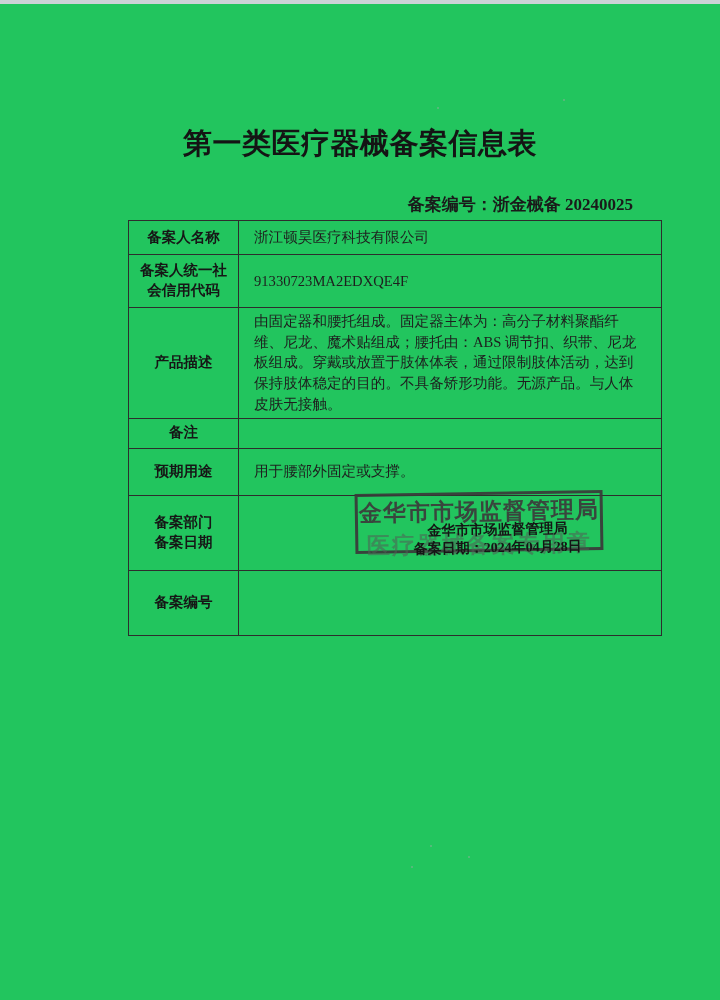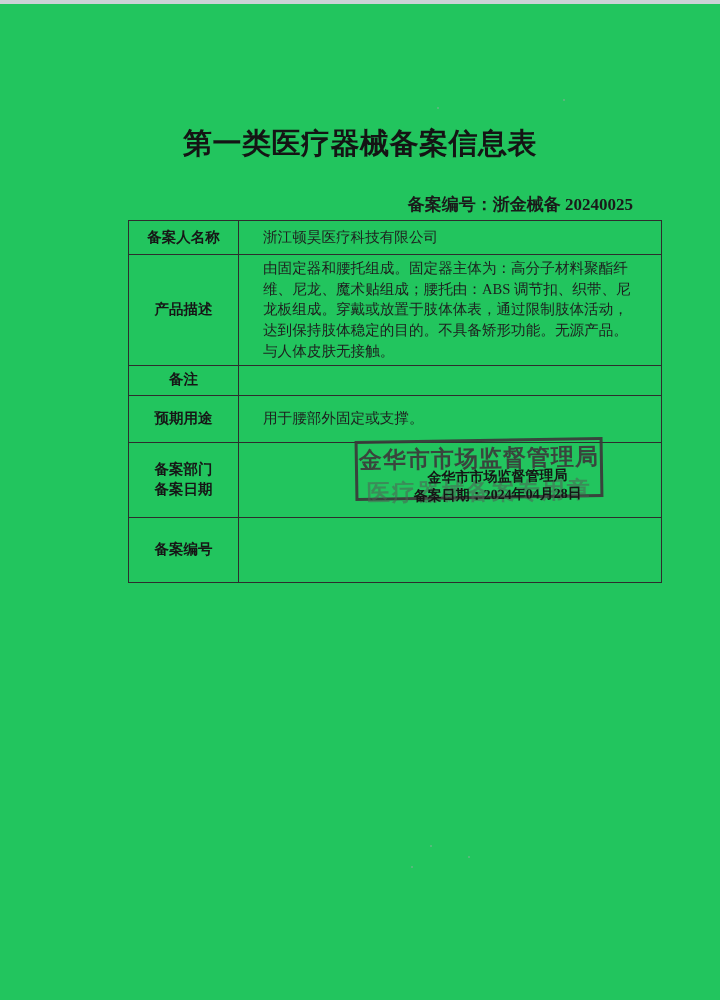--- a/index.html
+++ b/index.html
@@ -53,21 +53,21 @@
     font-weight: bold;
     font-size: 14.5px;
     line-height: 1.35;
     white-space: pre-line;
     padding: 2px 4px;
     color: #161616;
   }
   .value-cell {
     font-size: 14.6px;
     line-height: 1.42;
-    padding: 3px 24px;
+    padding: 3px 15px;
     vertical-align: middle;
     color: #1e1e1e;
   }
   .filing-cell { position: relative; }
   .stamp {
     position: absolute;
     left: 116px; top: -4px;
     width: 248px; height: 60px;
     border: 3px solid #3a3a3a;
     transform: rotate(-0.9deg);
@@ -121,20 +121,25 @@
   <table class="form-table">
     <colgroup>
         <col style="width:110px">
         <col>
       </colgroup>
     <tbody>
       <tr style="height:34px">
         <td class="label-cell">备案人名称</td>
         <td class="value-cell">浙江顿昊医疗科技有限公司</td>
       </tr>
+      <tr style="height:53px">
+        <td class="label-cell">备案人统一社
+会信用代码</td>
+        <td class="value-cell">91330723MA2EDXQE4F</td>
+      </tr>
       <tr style="height:85px">
         <td class="label-cell">产品描述</td>
         <td class="value-cell">由固定器和腰托组成。固定器主体为：高分子材料聚酯纤维、尼龙、魔术贴组成；腰托由：ABS 调节扣、织带、尼龙板组成。穿戴或放置于肢体体表，通过限制肢体活动，达到保持肢体稳定的目的。不具备矫形功能。无源产品。与人体皮肤无接触。</td>
       </tr>
       <tr style="height:30px">
         <td class="label-cell">备注</td>
         <td class="value-cell"></td>
       </tr>
       <tr style="height:47px">
         <td class="label-cell">预期用途</td>

